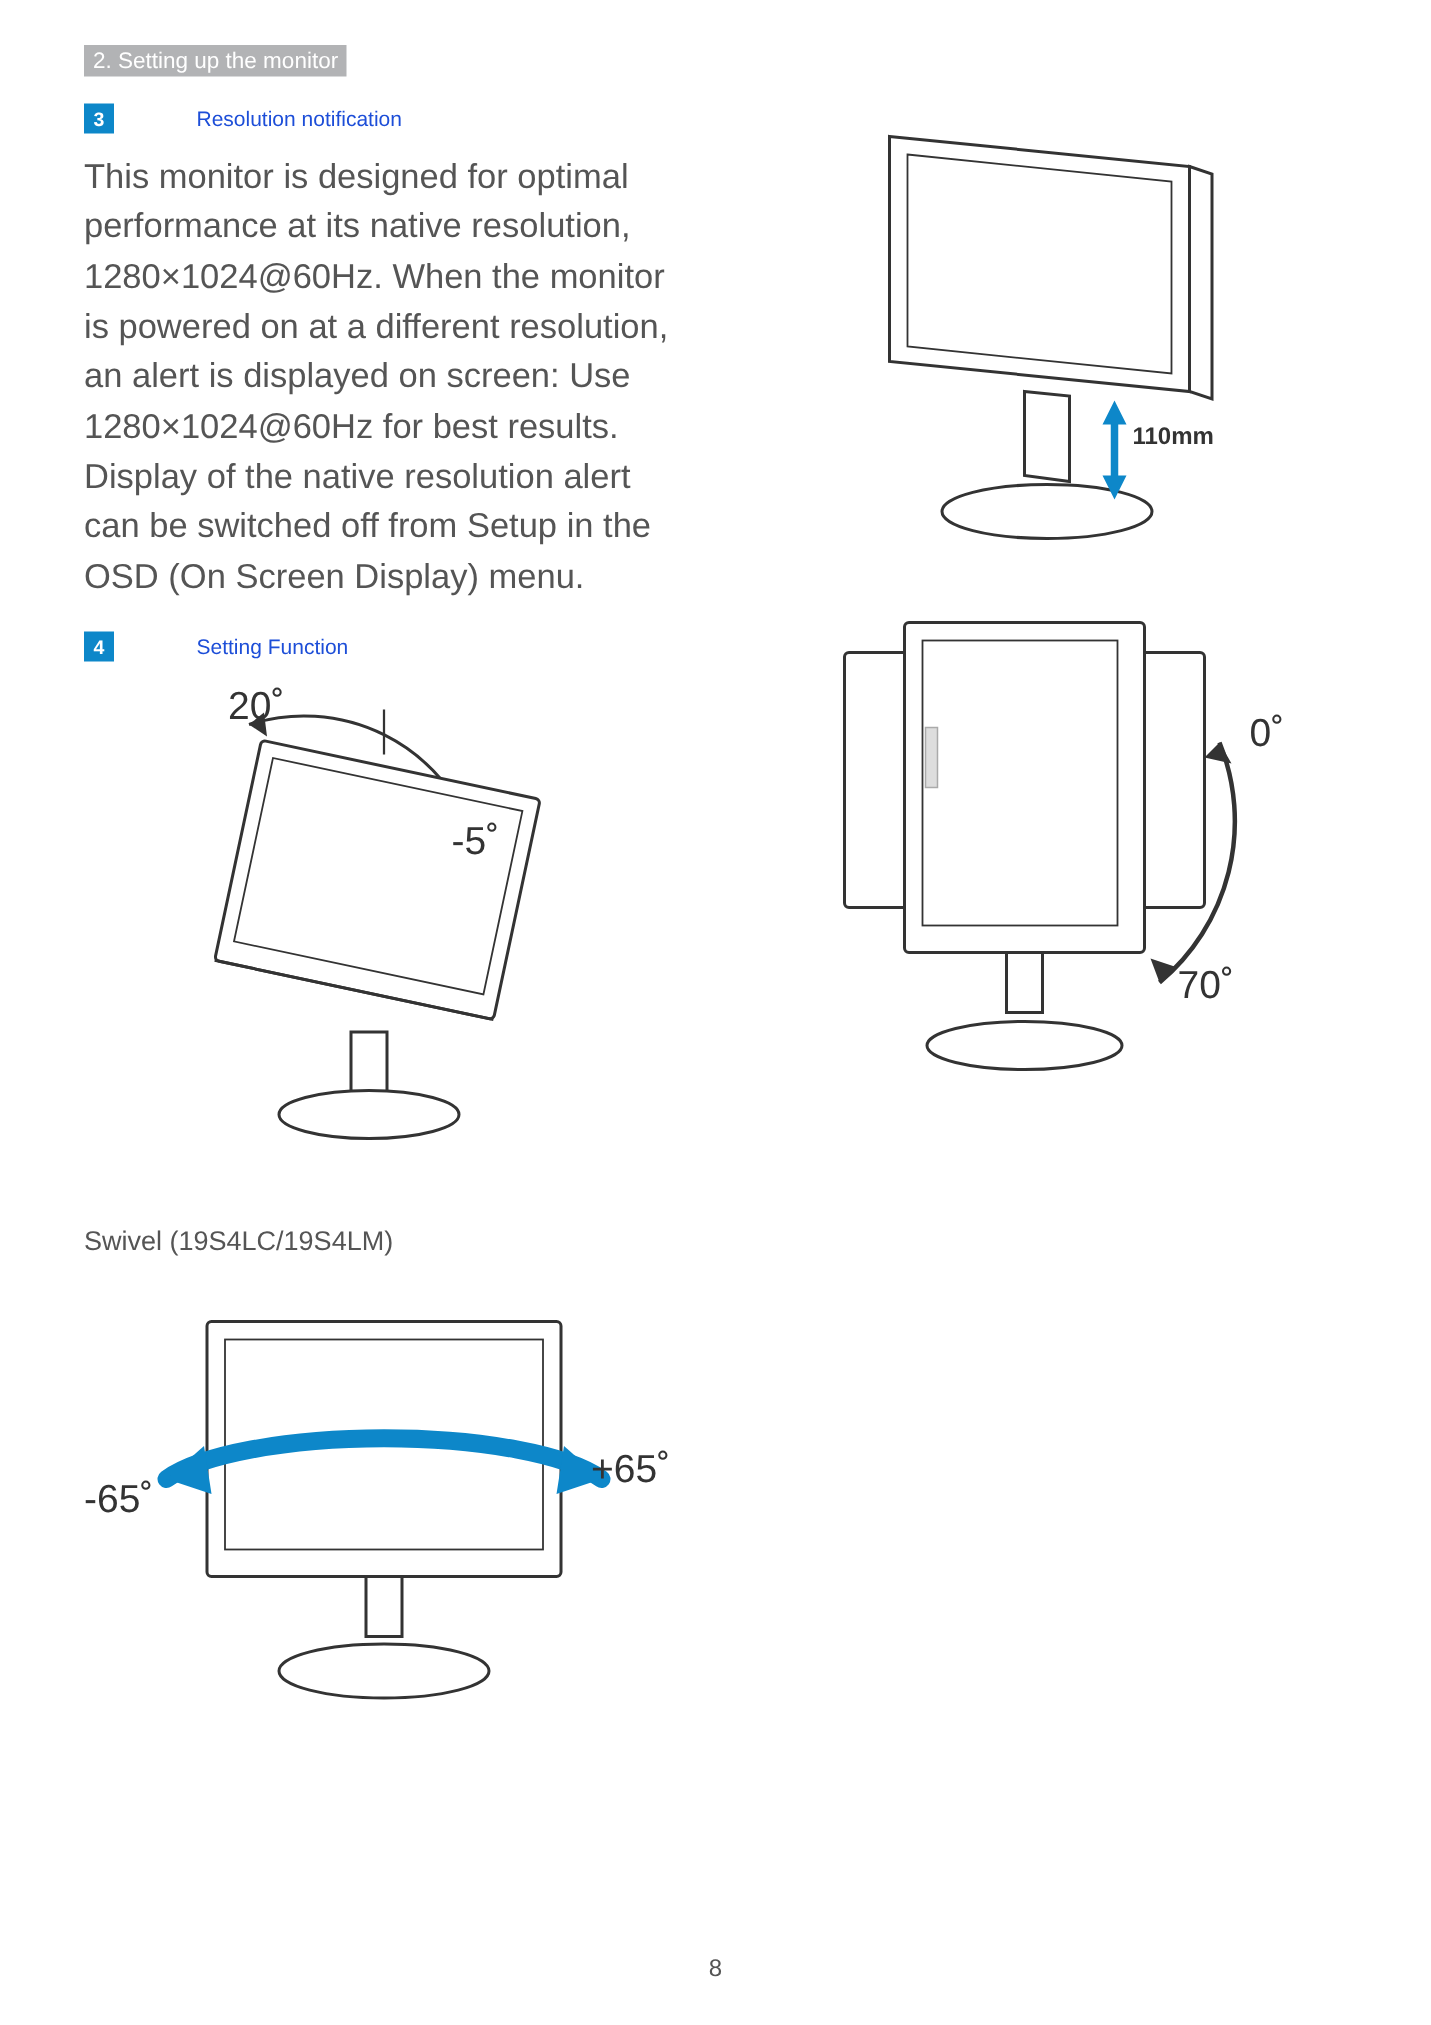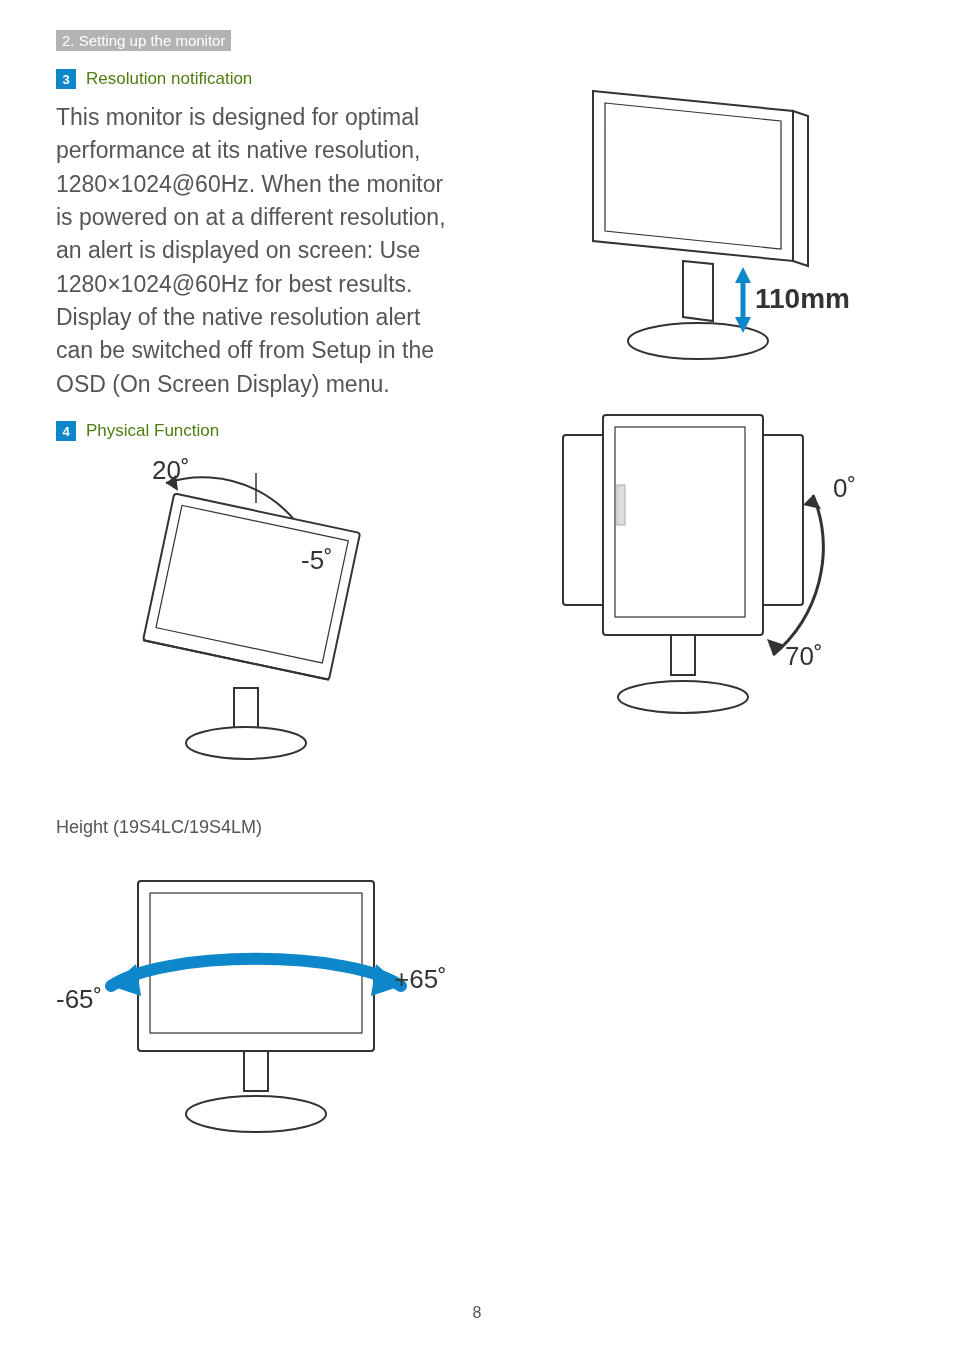--- a/index.html
+++ b/index.html
@@ -47,22 +47,23 @@
     color: #fff;
     font-size: 13px;
     font-weight: bold;
     width: 20px;
     height: 20px;
     display: inline-flex;
     align-items: center;
     justify-content: center;
   }
   .section-title {
-    font-size: 17px;
-    color: #4d7c0f;
+    font-size: 14px;
+    color: #1d4ed8;
+    margin-left: 45px;
   }
   .body-text {
     font-size: 23px;
     line-height: 1.45;
     color: #555;
     margin: 10px 0 20px 0;
   }
   .sub-label {
     font-size: 18px;
     color: #555;
@@ -80,21 +81,21 @@
     text-align: center;
     font-size: 16px;
     color: #555;
   }
   .ann {
     position: absolute;
     font-size: 26px;
     color: #333;
     font-weight: 400;
   }
-  .ann.small { font-size: 28px; }
+  .ann.small { font-size: 16px; }
 </style>
 </head>
 <body>
 
 <div class="page">
   <div class="header-bar">2. Setting up the monitor</div>
 
   <div class="columns">
 
     <div class="col">
@@ -102,21 +103,21 @@
       <div class="section-head">
         <span class="num-badge">3</span>
         <span class="section-title">Resolution notification</span>
       </div>
 
       <div class="body-text" style="white-space:pre-line;">This monitor is designed for optimal performance at its native resolution, 1280×1024@60Hz. When the monitor is powered on at a different resolution, an alert is displayed on screen: Use 1280×1024@60Hz for best results.
 Display of the native resolution alert can be switched off from Setup in the OSD (On Screen Display) menu.</div>
 
       <div class="section-head">
         <span class="num-badge">4</span>
-        <span class="section-title">Physical Function</span>
+        <span class="section-title">Setting Function</span>
       </div>
 
 
       <div class="figure" style="height:330px;">
         <svg viewBox="0 0 400 330" width="400" height="330">
 
           <path d="M 110 30 A 120 120 0 0 1 260 105" fill="none" stroke="#333" stroke-width="2"></path>
           <polygon points="110,30 120,22 122,38" fill="#333"></polygon>
           <polygon points="260,105 248,100 256,114" fill="#333"></polygon>
           <line x1="200" y1="50" x2="200" y2="20" stroke="#333" stroke-width="1.5"></line>
@@ -127,21 +128,21 @@
             <line x1="-95" y1="48" x2="95" y2="48" stroke="#333" stroke-width="2"></line>
           </g>
 
           <rect x="178" y="235" width="24" height="40" fill="#fff" stroke="#333" stroke-width="2"></rect>
           <ellipse cx="190" cy="290" rx="60" ry="16" fill="#fff" stroke="#333" stroke-width="2"></ellipse>
         </svg>
         <span class="ann" style="left:96px; top:2px;">20˚</span>
         <span class="ann" style="left:245px; top:92px;">-5˚</span>
       </div>
 
-      <div class="sub-label" style="margin-top:34px;">Height (19S4LC/19S4LM)</div>
+      <div class="sub-label" style="margin-top:34px;">Swivel (19S4LC/19S4LM)</div>
 
       <div class="figure" style="height:310px;">
         <svg viewBox="0 0 400 310" width="400" height="310">
 
           <rect x="82" y="35" width="236" height="170" rx="3" fill="#fff" stroke="#333" stroke-width="2"></rect>
           <rect x="94" y="47" width="212" height="140" fill="#fff" stroke="#333" stroke-width="1.2"></rect>
 
           <rect x="188" y="205" width="24" height="40" fill="#fff" stroke="#333" stroke-width="2"></rect>
 
           <ellipse cx="200" cy="268" rx="70" ry="18" fill="#fff" stroke="#333" stroke-width="2"></ellipse>

